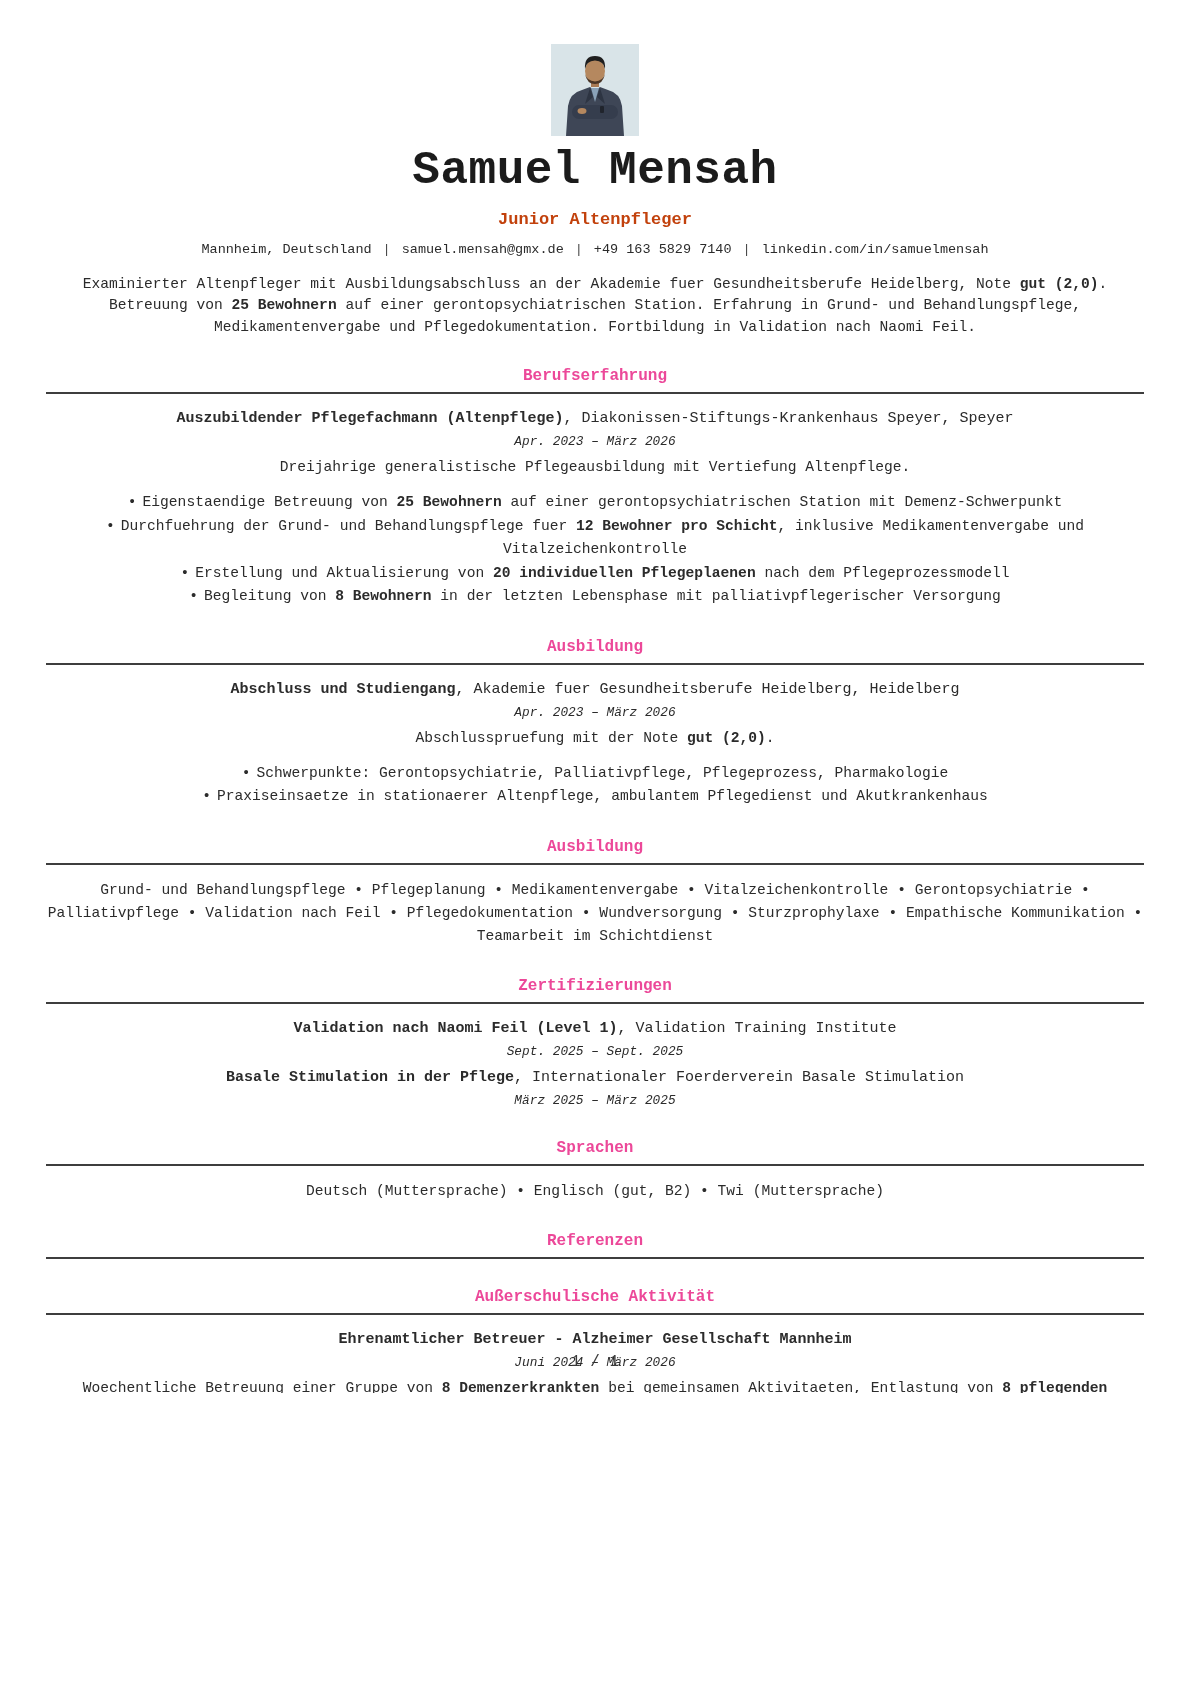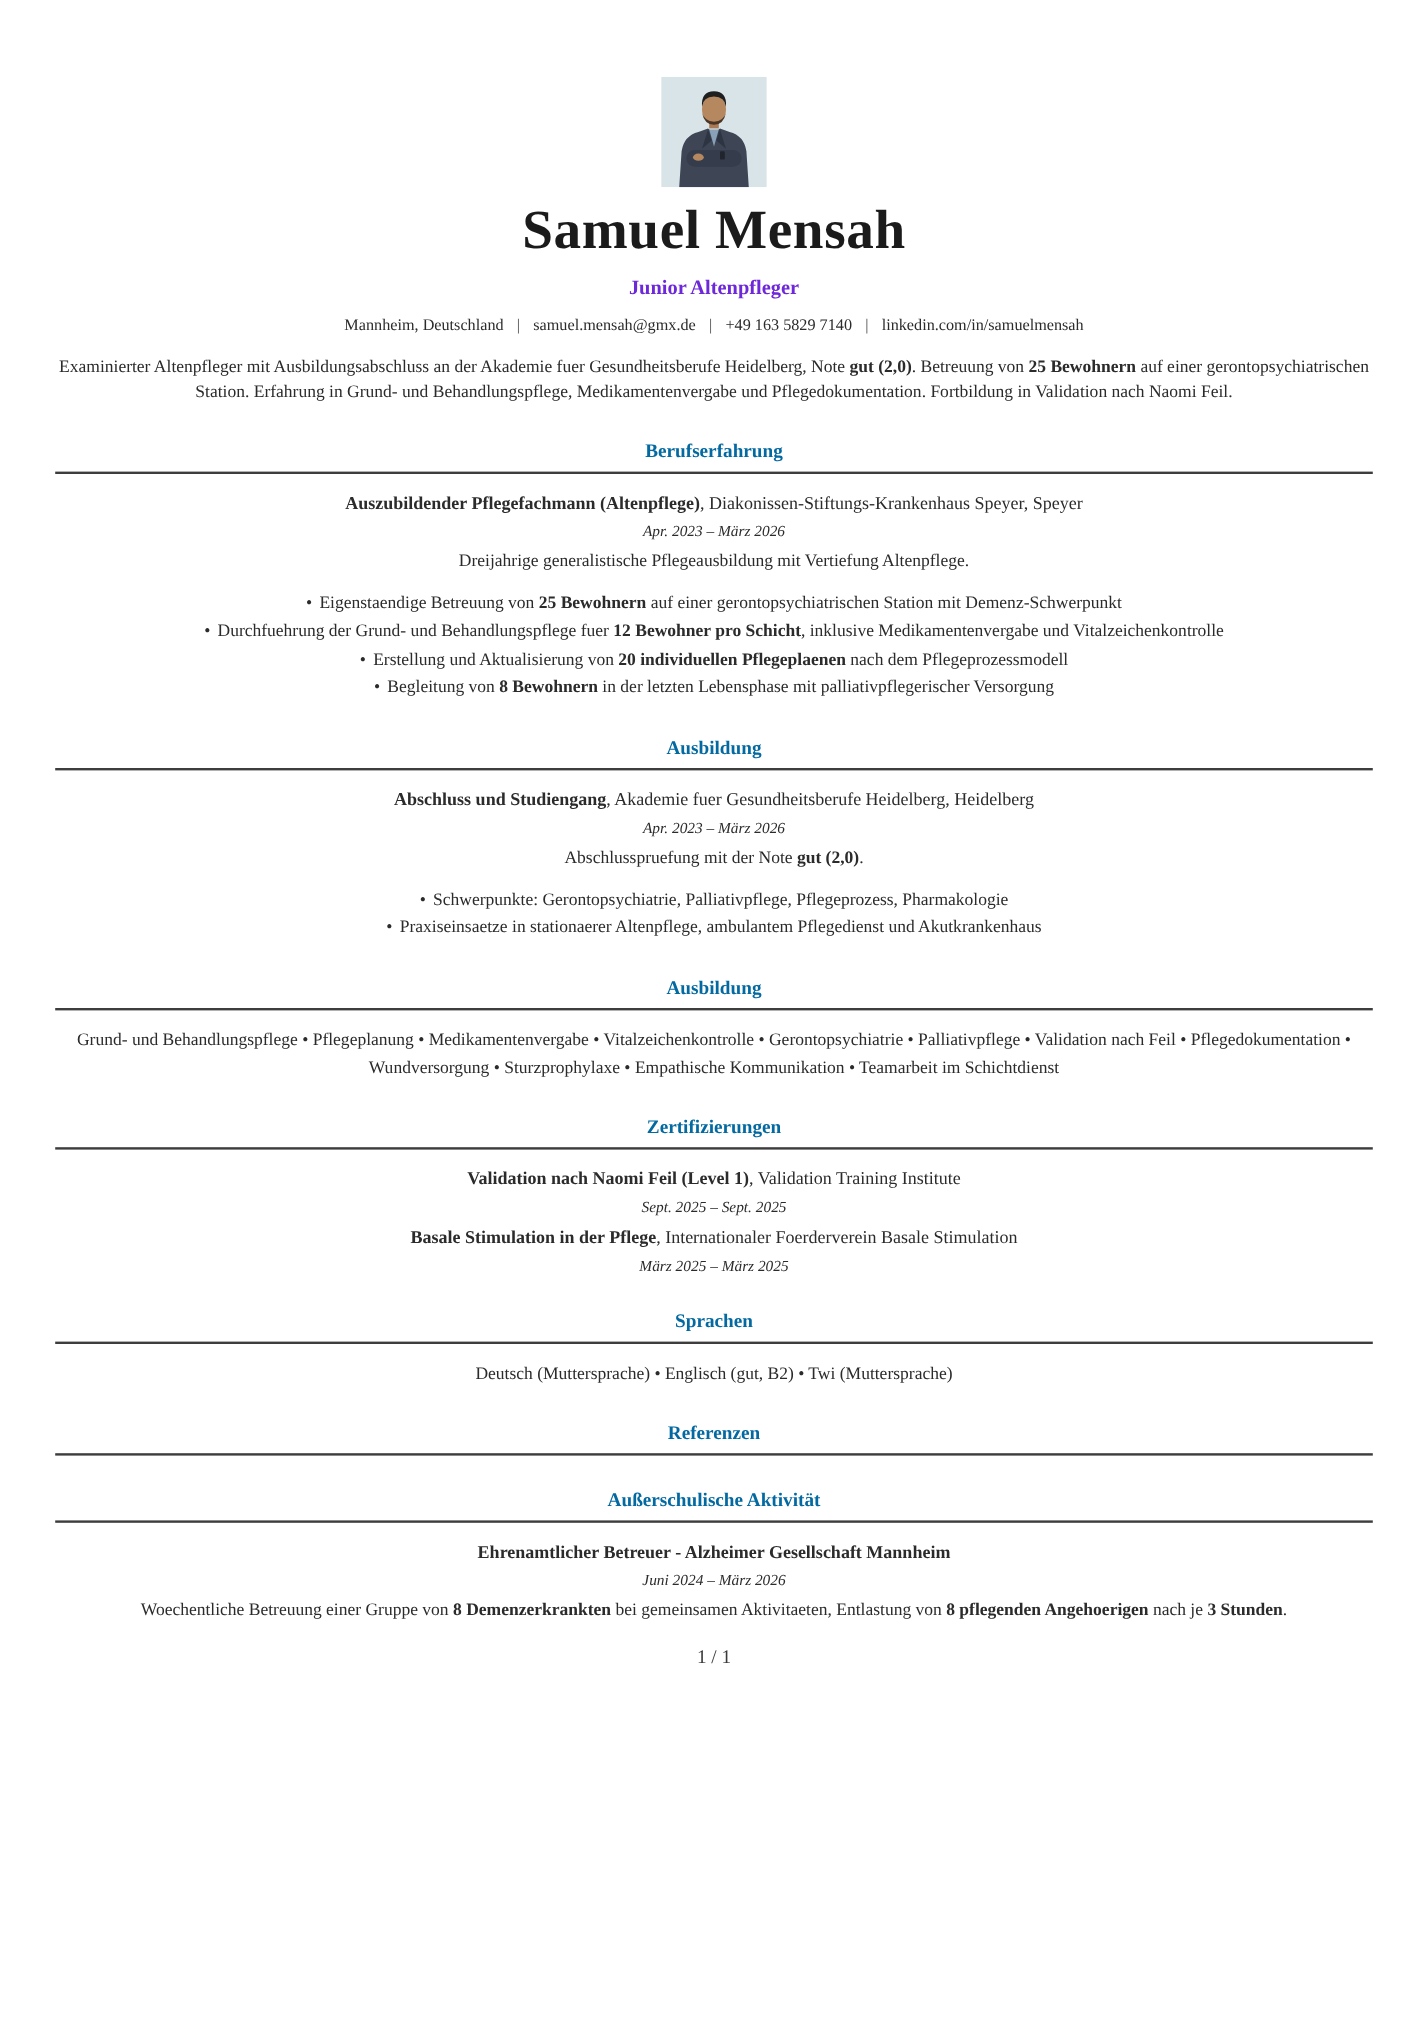--- a/index.html
+++ b/index.html
@@ -1,32 +1,31 @@
 <!DOCTYPE html>
 <html lang="de"><head>
 <meta charset="utf-8">
 <style>
   * { box-sizing: border-box; }
   html, body { margin: 0; padding: 0; background: #ffffff; }
   .page {
     width: 1190px; height: 1393px; position: relative; overflow: hidden;
     background: #ffffff; color: #2b2b2b;
-    font-family: Liberation Serif, serif;
+    font-family: Liberation Mono, monospace;
     text-align: center;
-    margin-top: 20px;
   }
   .content { padding: 0 46px; }
   .photo { width: 88px; height: 92px; margin: 44px auto 0; display: block; }
   .name { font-size: 46px; line-height: 1.25; font-weight: bold; color: #1b1b1b; margin: 7px 0 0; letter-spacing: 0.5px; }
-  .job-title { font-size: 17px; font-weight: bold; color: #6d28d9; margin-top: 9px; }
+  .job-title { font-size: 17px; font-weight: bold; color: #c2410c; margin-top: 9px; }
   .contact { font-size: 13.5px; margin-top: 13px; color: #2b2b2b; }
   .sep { padding: 0 11px; color: #4a4a4a; }
   .summary { font-size: 14.6px; line-height: 21.5px; margin-top: 17px; hyphens: auto; -webkit-hyphens: auto; }
   .section { margin-top: 29px; }
-  .section-title { font-size: 16px; font-weight: bold; color: #0369a1; }
+  .section-title { font-size: 16px; font-weight: bold; color: #ec4899; }
   .rule { border: 0; border-top: 2px solid #3d3d3d; margin: 7px 0 0; }
   .entry { margin-top: 14px; }
   .entry + .entry { margin-top: 6px; }
   .entry-heading { font-size: 15px; line-height: 22px; }
   .entry-date { font-size: 12.8px; font-style: italic; line-height: 18px; margin-top: 3px; }
   .entry-desc { font-size: 14.6px; line-height: 23px; margin-top: 5px; hyphens: auto; -webkit-hyphens: auto; }
   .bullet-list { margin-top: 12px; }
   .bullet-item { font-size: 14.6px; line-height: 23.5px; }
   .dot { padding-right: 6px; }
   .b { font-weight: bold; }

